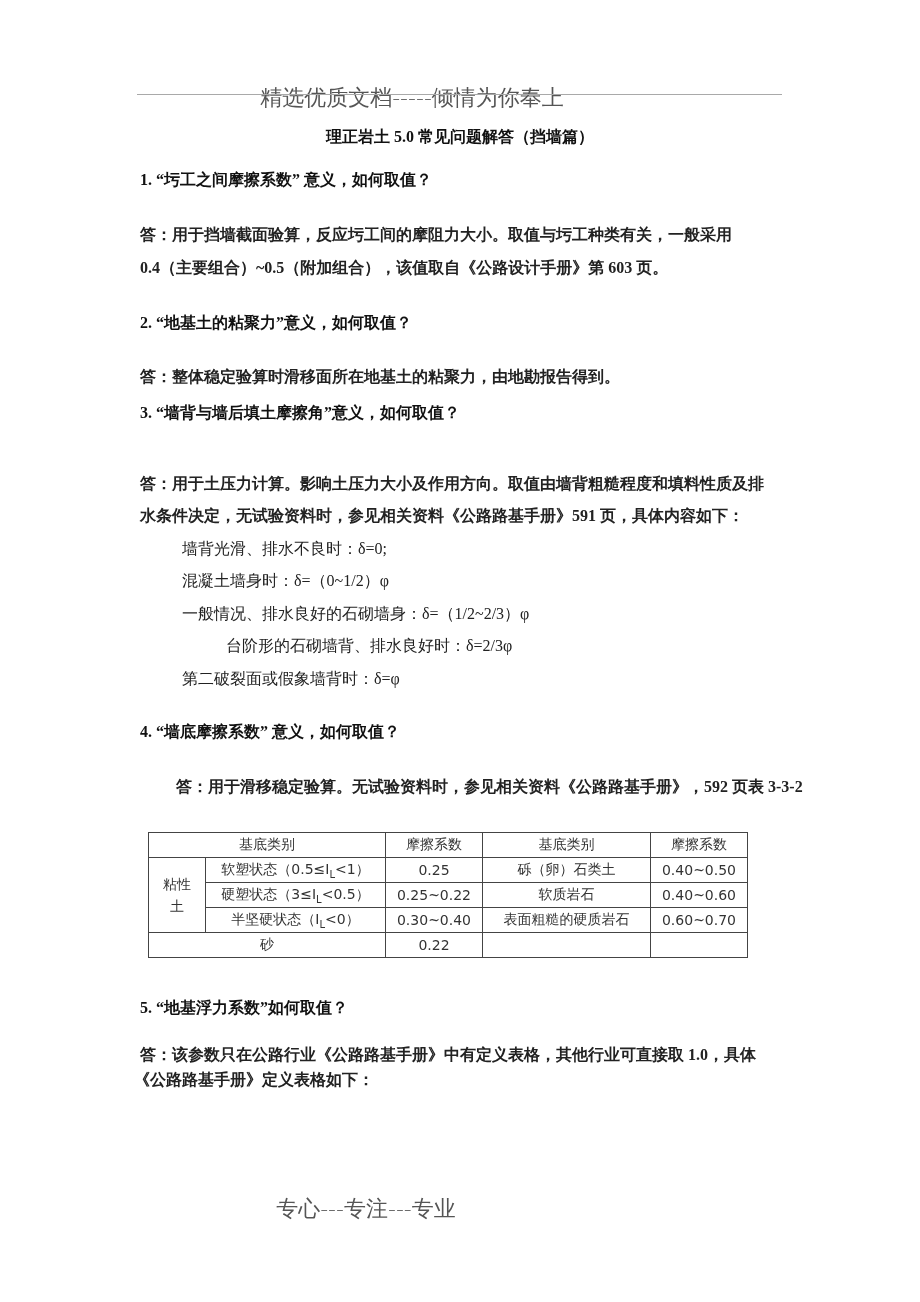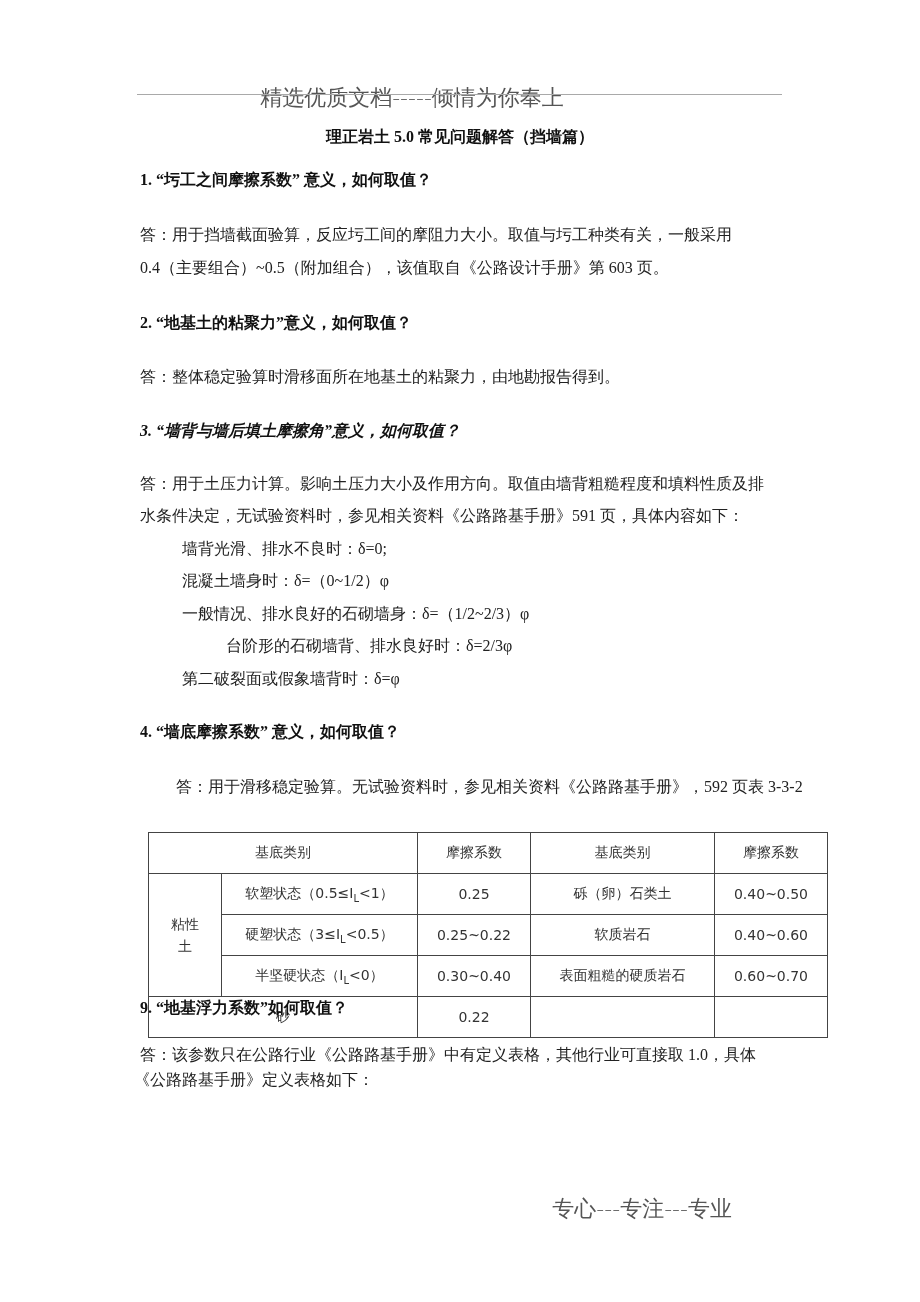--- a/index.html
+++ b/index.html
@@ -4,27 +4,27 @@
   <style>
     html, body { margin:0; padding:0; background:#ffffff; }
     body { width:920px; height:1302px; position:relative; overflow:hidden;
            font-family:"Liberation Serif","DejaVu Serif",serif; color:#111; }
     .abs { position:absolute; white-space:nowrap;text-align:right; }
     .page-header { left:0; width:824px; top:66px; text-align:center; font-size:22px; color:#555;
                    font-family:"DejaVu Sans","Liberation Sans",sans-serif; font-weight:300; letter-spacing:0px;margin-top:17px; }
     .header-rule { left:137px; top:94px; width:645px; height:0; border-top:1.5px solid #a9a9a9; }
     .doc-title { left:0; width:920px; top:127px; text-align:center; font-size:16px; font-weight:bold; color:#111; }
     .q { left:140px; font-size:16px; font-weight:bold; color:#111; }
-    .a { left:140px; font-size:16px; color:#222; }
+    .a { left:140px; font-size:16px; color:#222;font-weight:bold; }
     .ind { left:182px; font-size:16px; color:#222; }
-    .footer { left:0; width:732px; top:1194px; text-align:right; font-size:22px; color:#555;
+    .footer { left:0; width:732px; top:1194px; text-align:center; font-size:22px; color:#555;
               font-family:"DejaVu Sans","Liberation Sans",sans-serif; font-weight:300; }
     table.friction { position:absolute; left:148px; top:832px; border-collapse:collapse;
                      font-family:"DejaVu Sans","Liberation Sans",sans-serif; font-size:14px; color:#333; }
-    table.friction td { border:1.5px solid #444; text-align:center; padding:8px; height:24px; }
+    table.friction td { border:1.5px solid #444; text-align:center; padding:0; height:24px; }
     table.friction .c0 { width:56px; }
     table.friction .c1 { width:179px; }
     table.friction .c2 { width:96px; }
     table.friction .c3 { width:167px; }
     table.friction .c4 { width:96px; }
     sub { font-size:10px; }
   </style>
 </head>
 <body>
 
@@ -33,21 +33,21 @@
 
 <div class="abs doc-title">理正岩土 5.0  常见问题解答（挡墙篇）</div>
 
 <div class="abs q" style="top:170px;">1.  “圬工之间摩擦系数” 意义，如何取值？</div>
 <div class="abs a" style="top:225px;">答：用于挡墙截面验算，反应圬工间的摩阻力大小。取值与圬工种类有关，一般采用</div>
 <div class="abs a" style="top:258px;">0.4（主要组合）~0.5（附加组合），该值取自《公路设计手册》第 603 页。</div>
 
 <div class="abs q" style="top:313px;">2.  “地基土的粘聚力”意义，如何取值？</div>
 <div class="abs a" style="top:367px;">答：整体稳定验算时滑移面所在地基土的粘聚力，由地勘报告得到。</div>
 
-<div class="abs q" style="top:421px;font-style:italic;">3.  “墙背与墙后填土摩擦角”意义，如何取值？</div>
+<div class="abs q" style="top:403px;">3.  “墙背与墙后填土摩擦角”意义，如何取值？</div>
 <div class="abs a" style="top:474px;">答：用于土压力计算。影响土压力大小及作用方向。取值由墙背粗糙程度和填料性质及排</div>
 <div class="abs a" style="top:506px;">水条件决定，无试验资料时，参见相关资料《公路路基手册》591 页，具体内容如下：</div>
 <div class="abs ind" style="top:539px;">墙背光滑、排水不良时：δ=0;</div>
 <div class="abs ind" style="top:571px;">混凝土墙身时：δ=（0~1/2）φ</div>
 <div class="abs ind" style="top:604px;">一般情况、排水良好的石砌墙身：δ=（1/2~2/3）φ</div>
 <div class="abs ind" style="top:636px;margin-left:44px;">台阶形的石砌墙背、排水良好时：δ=2/3φ</div>
 <div class="abs ind" style="top:669px;">第二破裂面或假象墙背时：δ=φ</div>
 
 <div class="abs q" style="top:722px;">4.  “墙底摩擦系数” 意义，如何取值？</div>
 <div class="abs a" style="top:777px;margin-left:36px;">答：用于滑移稳定验算。无试验资料时，参见相关资料《公路路基手册》，592 页表 3-3-2</div>
@@ -84,17 +84,17 @@
   </tr>
   <tr>
     <td colspan="2">砂</td>
     <td class="c2">0.22</td>
     <td class="c3"></td>
     <td class="c4"></td>
   </tr>
 </tbody>
   </table>
 
-<div class="abs q" style="top:998px;">9.   “地基浮力系数”如何取值？</div>
+<div class="abs q" style="top:998px;">5.   “地基浮力系数”如何取值？</div>
 <div class="abs a" style="top:1045px;">答：该参数只在公路行业《公路路基手册》中有定义表格，其他行业可直接取 1.0，具体</div>
 <div class="abs a" style="top:1070px; left:134px;">《公路路基手册》定义表格如下：</div>
 
 <div class="abs footer">专心---专注---专业</div>
 
 </body></html>

